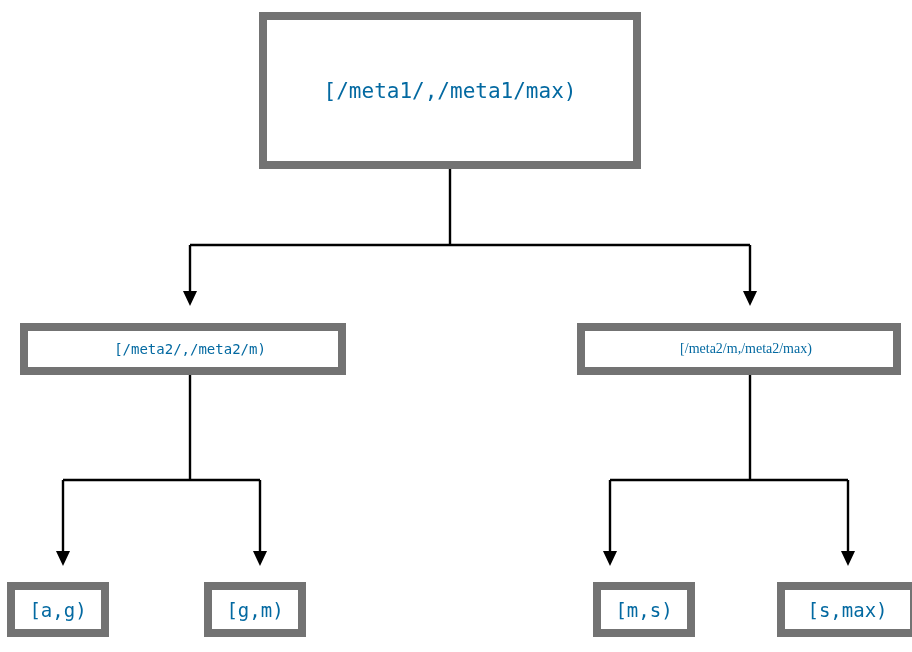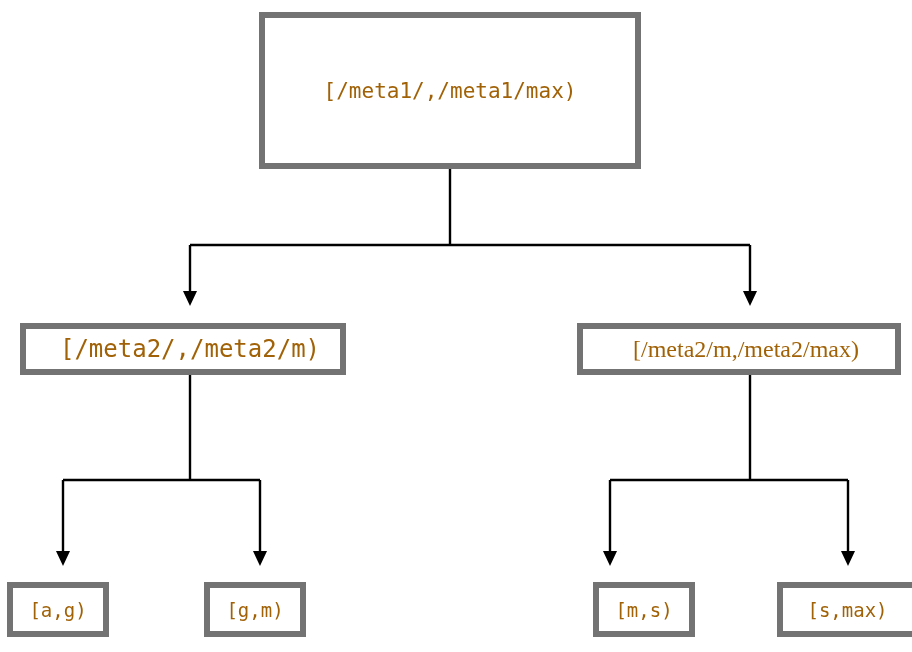--- a/index.html
+++ b/index.html
@@ -11,40 +11,40 @@
     position: relative;
     width: 912px;
     height: 652px;
     background: #ffffff;
     overflow: hidden;
     font-family: "DejaVu Sans Mono", "Liberation Mono", monospace;
   }
   .node {
     position: absolute;
     box-sizing: border-box;
-    border: 6px solid #737373;
+    border: 8px solid #737373;
     background: #ffffff;
     display: flex;
     align-items: center;
     justify-content: center;
-    color: #a16207;
+    color: #0369a1;
     text-align: center;
     white-space: pre;
     letter-spacing: 0px;
   }
   .node-root {
     left: 259px;
     top: 12px;
     width: 382px;
     height: 157px;
     font-size: 21px;
   }
   .node-mid {
     height: 52px;
-    font-size: 24px;
+    font-size: 14px;
     padding-left: 14px;
   }
   .node-mid-left {
     left: 20px;
     top: 323px;
     width: 326px;
   }
   .node-mid-right {
     left: 577px;
     top: 323px;

